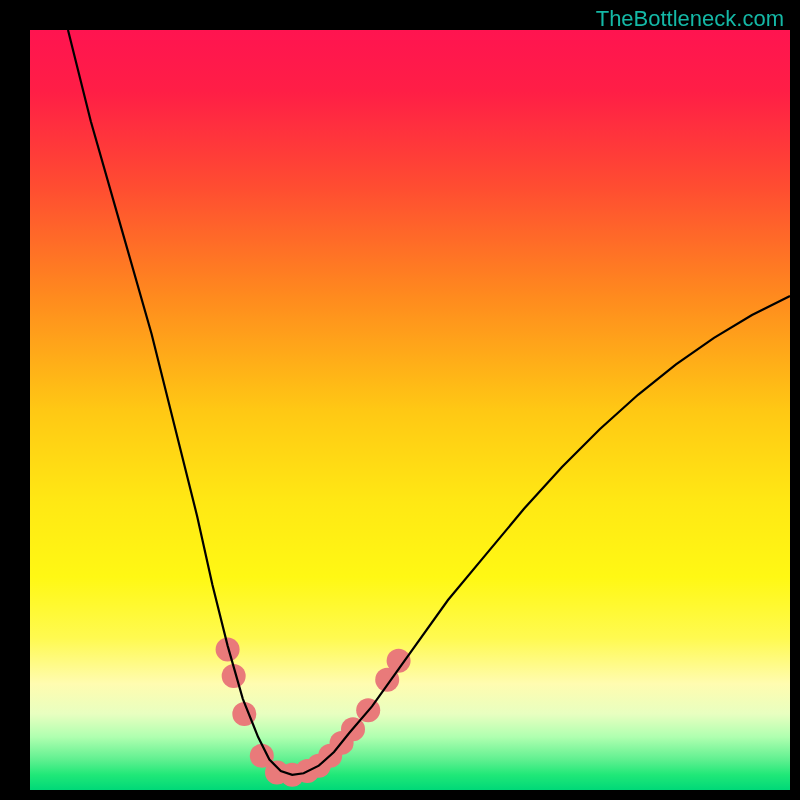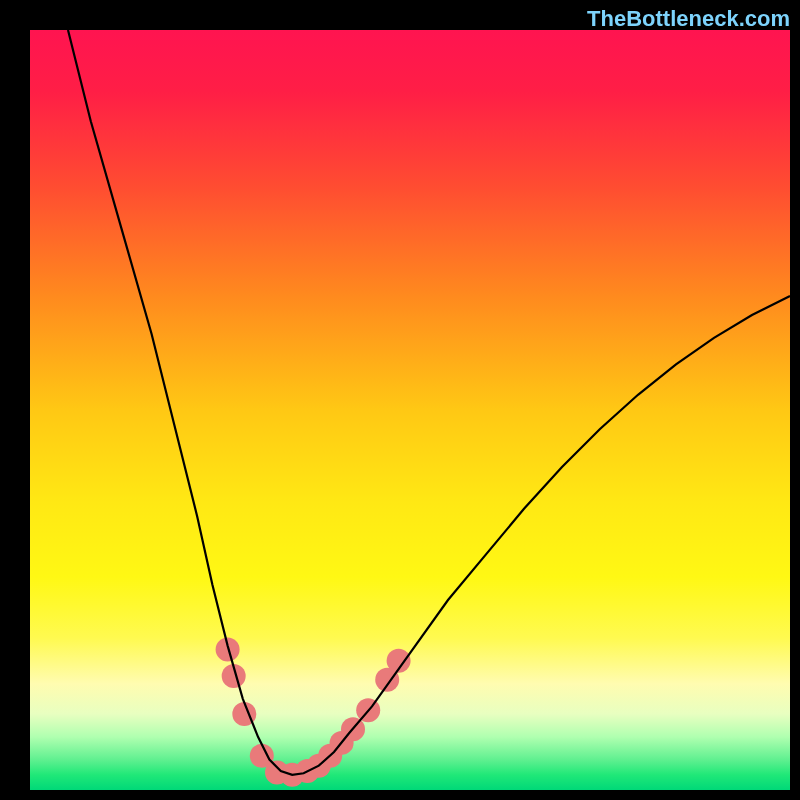--- a/index.html
+++ b/index.html
@@ -8,25 +8,25 @@
     width: 800px;
     height: 800px;
     background: #000;
     position: relative;
     overflow: hidden;
     font-family: Arial, sans-serif;
   }
   .watermark {
     position: absolute;
     top: 6px;
-    right: 10px;
-    color: #7dd3fc;
+    right: 16px;
+    color: #14b8a6;
     font-size: 22px;
     z-index: 10;
-    font-weight: 700;
+    font-weight: 400;
   }
   .plot-area {
     position: absolute;
     left: 30px;
     top: 30px;
     width: 760px;
     height: 760px;
   }
   svg {
     display: block;

